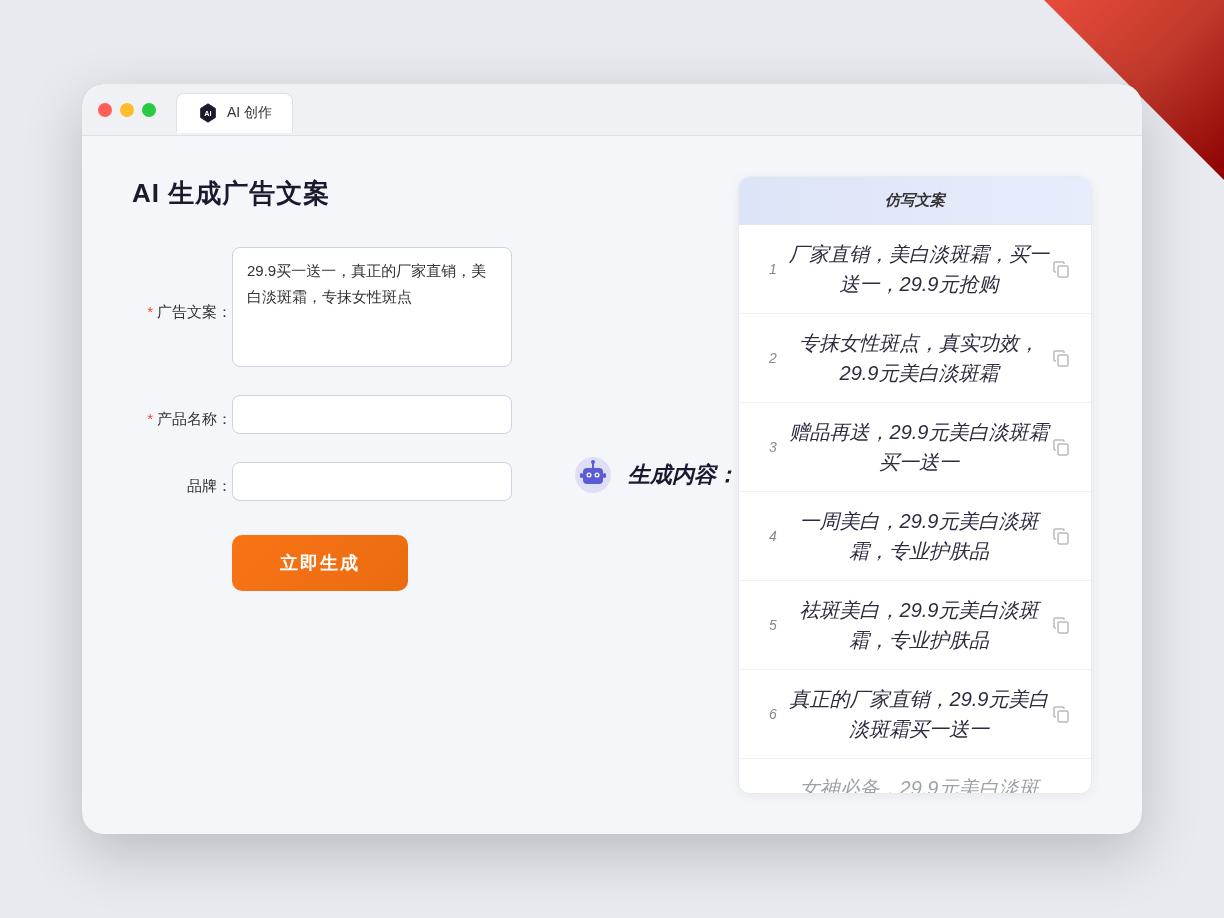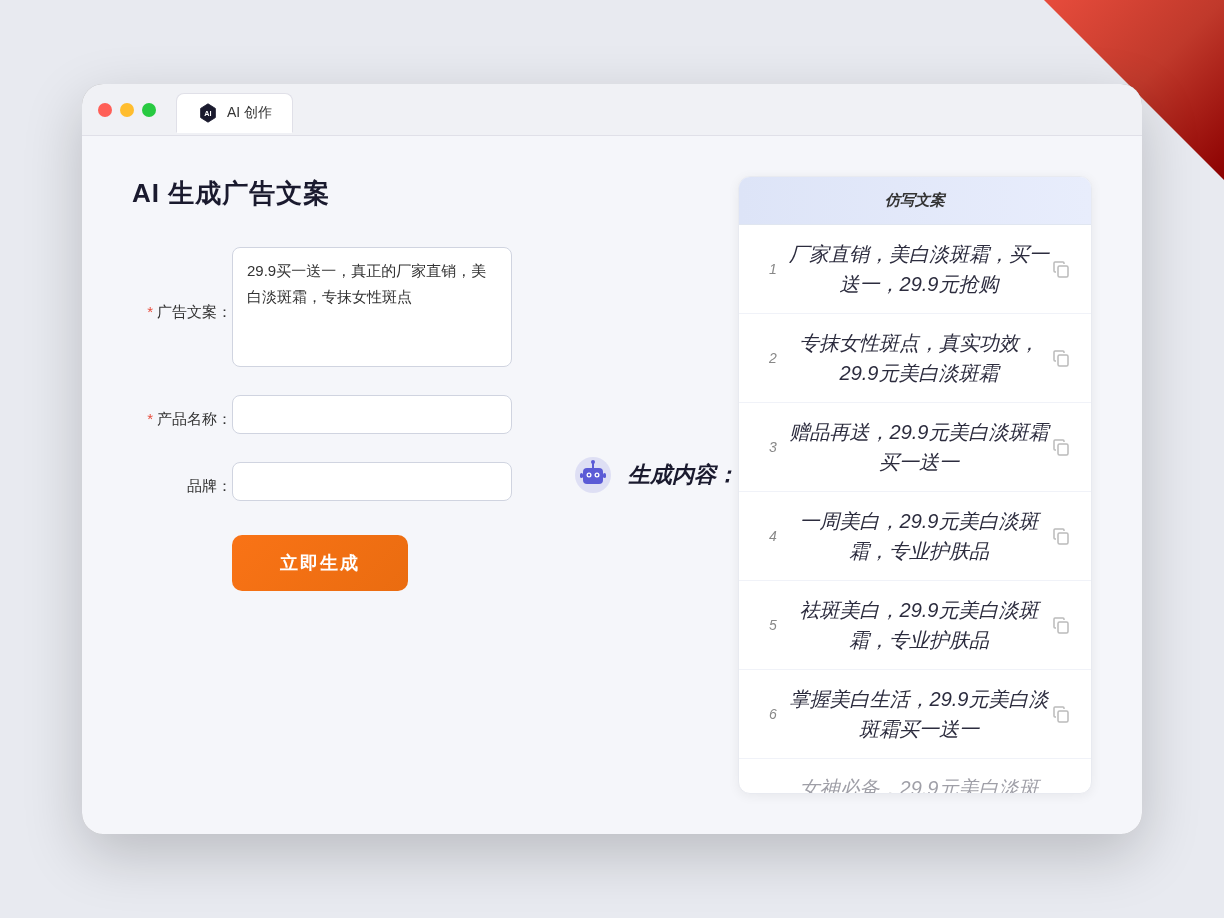--- a/index.html
+++ b/index.html
@@ -362,21 +362,21 @@
             <div class="result-item">
               <span class="result-num">5</span>
               <span class="result-text">祛斑美白，29.9元美白淡斑霜，专业护肤品</span>
               <svg class="copy-icon" viewBox="0 0 20 20" fill="none">
     <rect x="7" y="7" width="10" height="11" rx="1.5" stroke="#bbb" stroke-width="1.5"></rect>
     <path d="M5 13H4a1 1 0 01-1-1V4a1 1 0 011-1h8a1 1 0 011 1v1" stroke="#bbb" stroke-width="1.5"></path>
   </svg>
             </div>
             <div class="result-item">
               <span class="result-num">6</span>
-              <span class="result-text">掌握美白生活，29.9元美白淡斑霜买一送一</span>
+              <span class="result-text">真正的厂家直销，29.9元美白淡斑霜买一送一</span>
               <svg class="copy-icon" viewBox="0 0 20 20" fill="none">
     <rect x="7" y="7" width="10" height="11" rx="1.5" stroke="#bbb" stroke-width="1.5"></rect>
     <path d="M5 13H4a1 1 0 01-1-1V4a1 1 0 011-1h8a1 1 0 011 1v1" stroke="#bbb" stroke-width="1.5"></path>
   </svg>
             </div>
             <div class="result-item faded">
               <span class="result-num">7</span>
               <span class="result-text">女神必备，29.9元美白淡斑霜，护肤必备</span>
               <svg class="copy-icon" viewBox="0 0 20 20" fill="none">
     <rect x="7" y="7" width="10" height="11" rx="1.5" stroke="#bbb" stroke-width="1.5"></rect>

